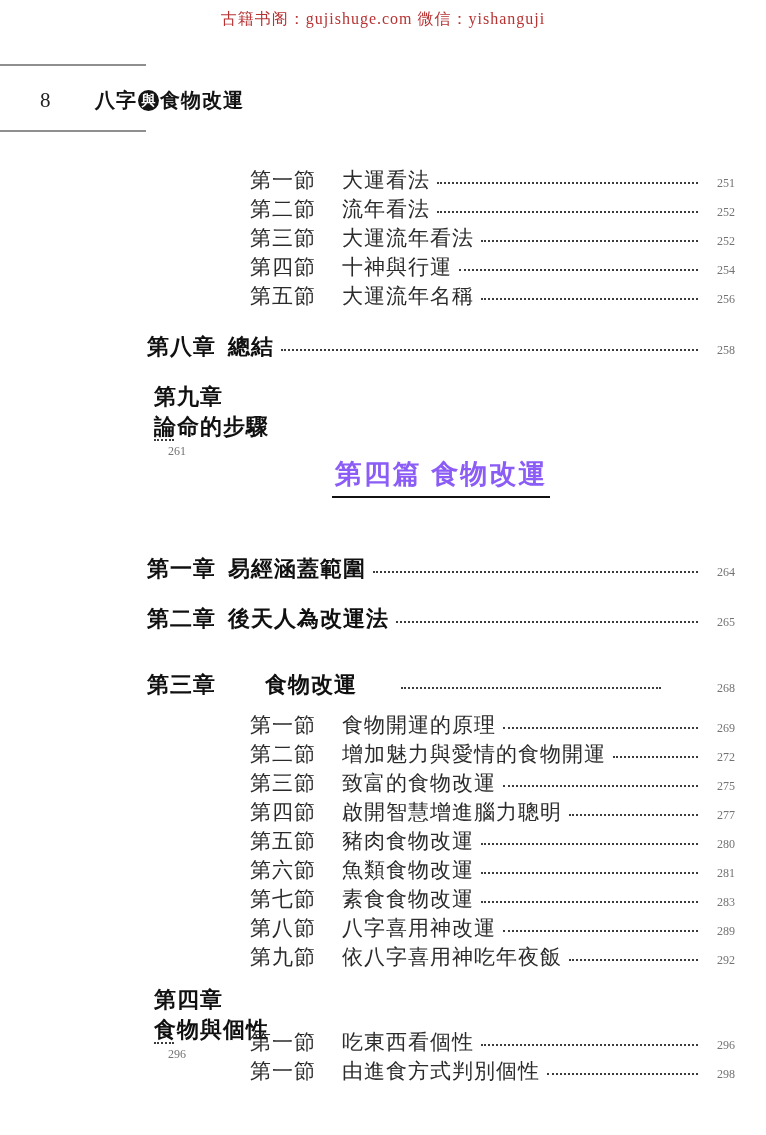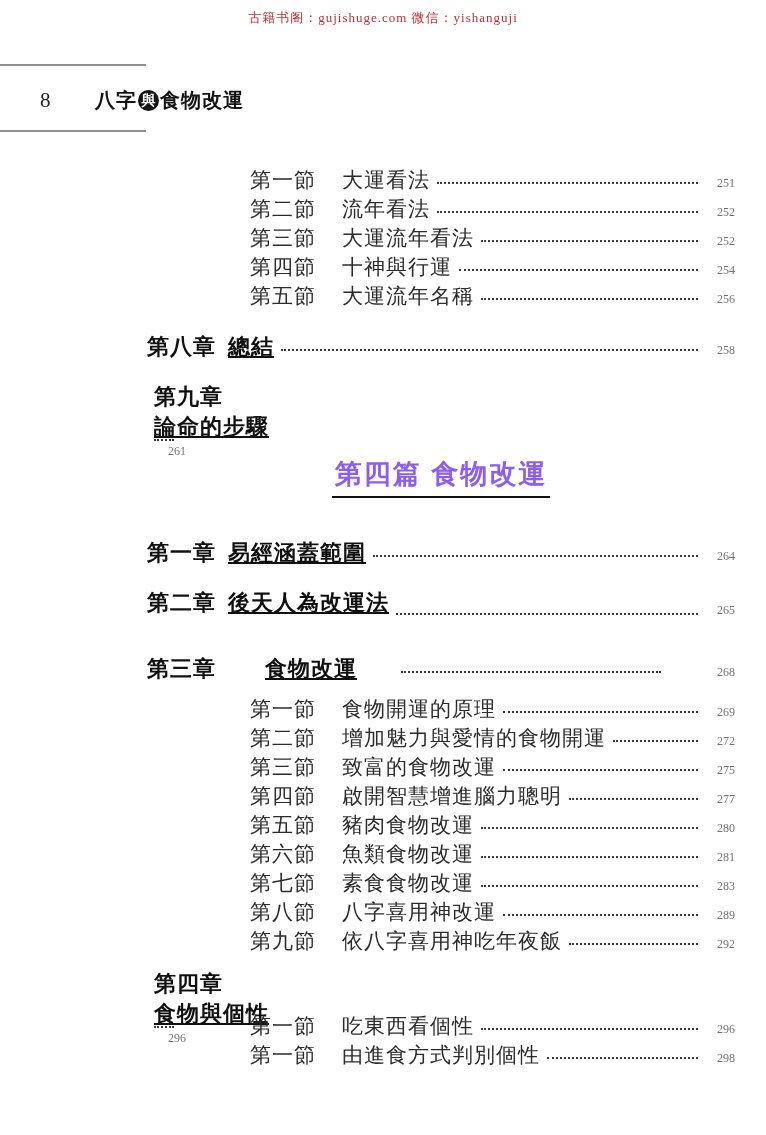--- a/index.html
+++ b/index.html
@@ -9,21 +9,21 @@
     position:relative;
     font-family:"Liberation Sans", sans-serif;
     overflow:hidden;
   }
 
   
   .watermark {
     position:absolute; top:9px; left:0; width:100%;
     text-align:center;
     font-family:"Liberation Serif", serif;
-    font-size:13px; letter-spacing:1px;
+    font-size:16px; letter-spacing:1px;
     color:#b73333;
   }
 
   
   .rule { position:absolute; left:0; width:146px; height:2px; background:#8f8f8f; }
   .rule.top { top:64px; }
   .rule.bottom { top:130px; }
 
   
   .folio {
@@ -52,21 +52,21 @@
     height:29px; font-size:21px; color:#2b2b2b;
     padding-left:103px; letter-spacing:1px;
   }
   .row.sec .label { flex:none; width:92px; }
   .row.sec .title { flex:none; }
   .row.chap {
     height:30px; font-size:22px; font-weight:bold; color:#101010;
     letter-spacing:1px;
   }
   .row.chap .label { flex:none; width:81px; }
-  .row.chap .title { flex:none;text-decoration:underline; }
+  .row.chap .title { flex:none; }
 
   .dots {
     flex:1 1 auto;
     border-bottom:2px dotted #3c3c3c;
     margin:0 5px 0 7px;
     position:relative; top:-3px;
     min-width:20px;
   }
   .pg {
     flex:none; min-width:32px; text-align:right;
@@ -79,22 +79,22 @@
   .mt-ch8   { margin-top:21px; }
   .mt-ch9   { margin-top:20px;flex-direction:column; }
   .part-title-wrap { margin-top:44px; text-align:center; height:40px; }
   .part-title {
     display:inline-block;
     font-size:27px; font-weight:bold; color:#8b5cf6;
     letter-spacing:2px;
     border-bottom:2px solid #111;
     padding:0 3px 4px 3px;
   }
-  .mt-p4c1  { margin-top:42px;justify-content:flex-end; }
-  .mt-p4c2  { margin-top:20px;align-items:flex-end; }
+  .mt-p4c1  { margin-top:58px;justify-content:flex-end; }
+  .mt-p4c2  { margin-top:20px; }
   .mt-p4c3  { margin-top:36px;gap:37px; }
   .mt-secs  { margin-top:11px; }
   .mt-ch4   { margin-top:13px;flex-direction:column; }
   .mt-secs2 { margin-top:13px; }
 </style>
 </head>
 <body>
 
 <div class="watermark">古籍书阁：gujishuge.com 微信：yishanguji</div>
 

